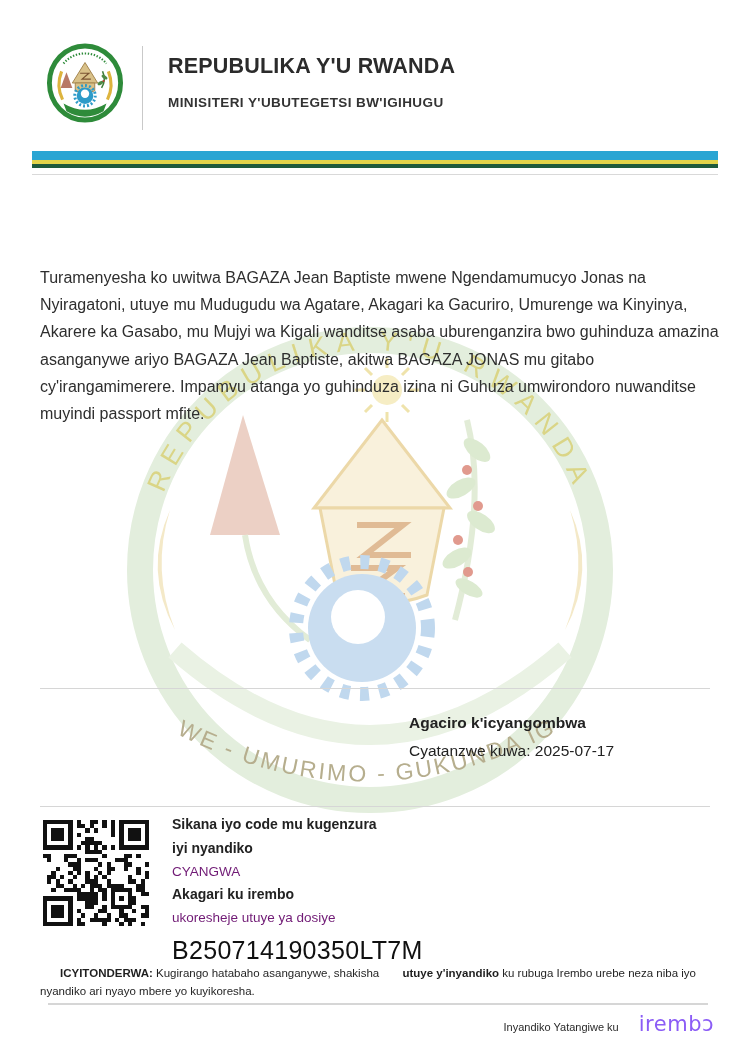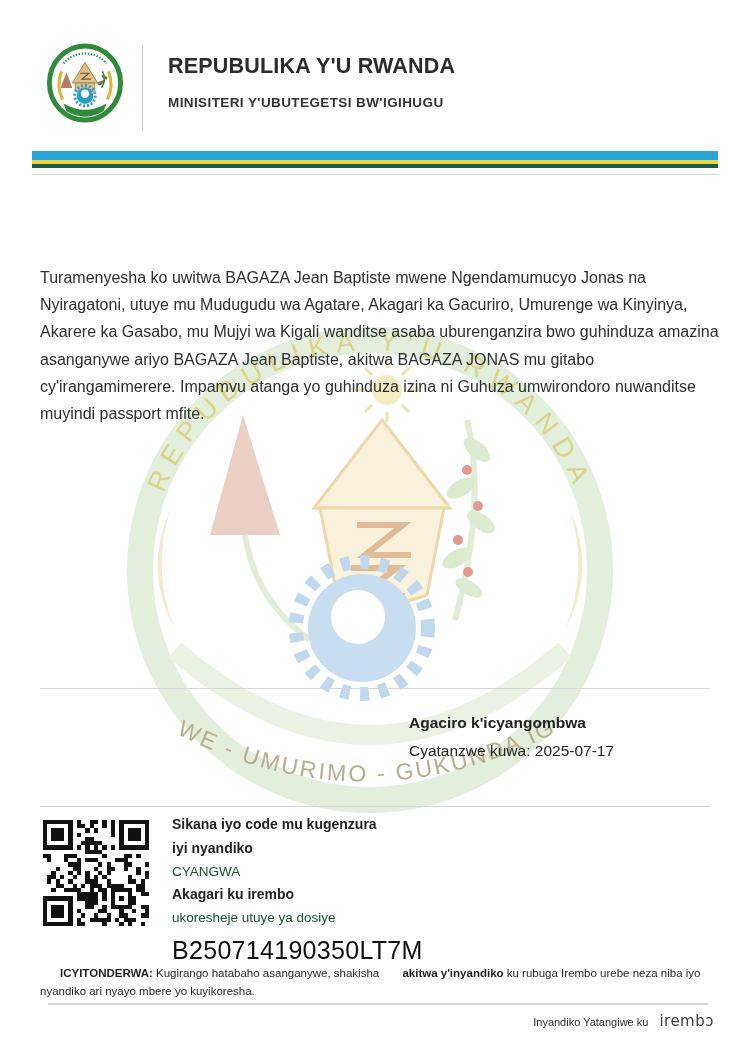--- a/index.html
+++ b/index.html
@@ -38,30 +38,30 @@
   .sig-left .line { height:30px; }
   .sig-left .bold { font-weight:700; }
   .sig-right { position:absolute; left:409px; top:714px; font-size:15.5px; color:#222; }
   .sig-right .line { height:28px; }
   .sig-right .bold { font-weight:700; }
 
   
   .qr { position:absolute; left:43px; top:820px; width:106px; height:106px; }
   .verify { position:absolute; left:172px; top:816px; }
   .verify .b14 { font-size:14px; font-weight:700; color:#222; height:24px; }
-  .verify .r13 { font-size:13.5px; color:#14532d; height:22px; }
+  .verify .r13 { font-size:13.5px; color:#701a75; height:22px; }
   .verify .docnum { margin-top:4px; font-size:25px; font-weight:400; letter-spacing:0.3px; color:#101010; }
 
   
   .notice { position:absolute; left:40px; top:964px; width:672px; font-size:11.5px; line-height:18px; color:#1f1f1f; }
   .notice strong { font-weight:700;margin-left:20px; }
   .bottom-rule { position:absolute; left:48px; top:1003px; width:660px; height:2px; background:#d6d6d6; }
-  .footer { position:absolute; right:36px; top:1012px; display:flex; align-items:baseline; gap:11px; }
+  .footer { position:absolute; right:36px; top:1012px; display:flex; align-items:baseline; gap:20px; }
   .footer-small { font-size:11px; color:#2a2a2a; }
-  .footer-brand { font-family:"DejaVu Sans","Liberation Sans",sans-serif; font-size:15px; color:#404040; letter-spacing:0.5px; }
+  .footer-brand { font-family:"DejaVu Sans","Liberation Sans",sans-serif; font-size:21px; color:#8b5cf6; letter-spacing:0.5px; }
 </style>
 </head>
 <body>
 
 <div class="page">
 
   <svg class="watermark" viewBox="0 0 510 500" aria-hidden="true">
     <defs>
       <path id="arcT" d="M 35 250 A 220 220 0 0 1 475 250" fill="none"></path>
       <path id="arcB" d="M 70 418 Q 255 508 442 412" fill="none"></path>
@@ -166,21 +166,21 @@
       </svg>
     <div class="verify">
       <div class="b14">Sikana iyo code mu kugenzura</div>
       <div class="b14">iyi nyandiko</div>
       <div class="r13">CYANGWA</div>
       <div class="b14">Akagari ku irembo</div>
       <div class="r13">ukoresheje utuye ya dosiye</div>
       <div class="docnum">B250714190350LT7M</div>
     </div>
 
-    <p class="notice"><strong>ICYITONDERWA:</strong><span> Kugirango hatabaho asanganywe, shakisha </span><strong>akitwa y'inyandiko</strong><span> ku rubuga Irembo urebe neza niba iyo nyandiko ari nyayo mbere yo kuyikoresha.</span></p>
+    <p class="notice"><strong>ICYITONDERWA:</strong><span> Kugirango hatabaho asanganywe, shakisha </span><strong>utuye y'inyandiko</strong><span> ku rubuga Irembo urebe neza niba iyo nyandiko ari nyayo mbere yo kuyikoresha.</span></p>
 
     <div class="bottom-rule"></div>
 
     <div class="footer">
       <span class="footer-small">Inyandiko Yatangiwe ku</span>
       <span class="footer-brand">irembɔ</span>
     </div>
 
   </div>
 </div>

